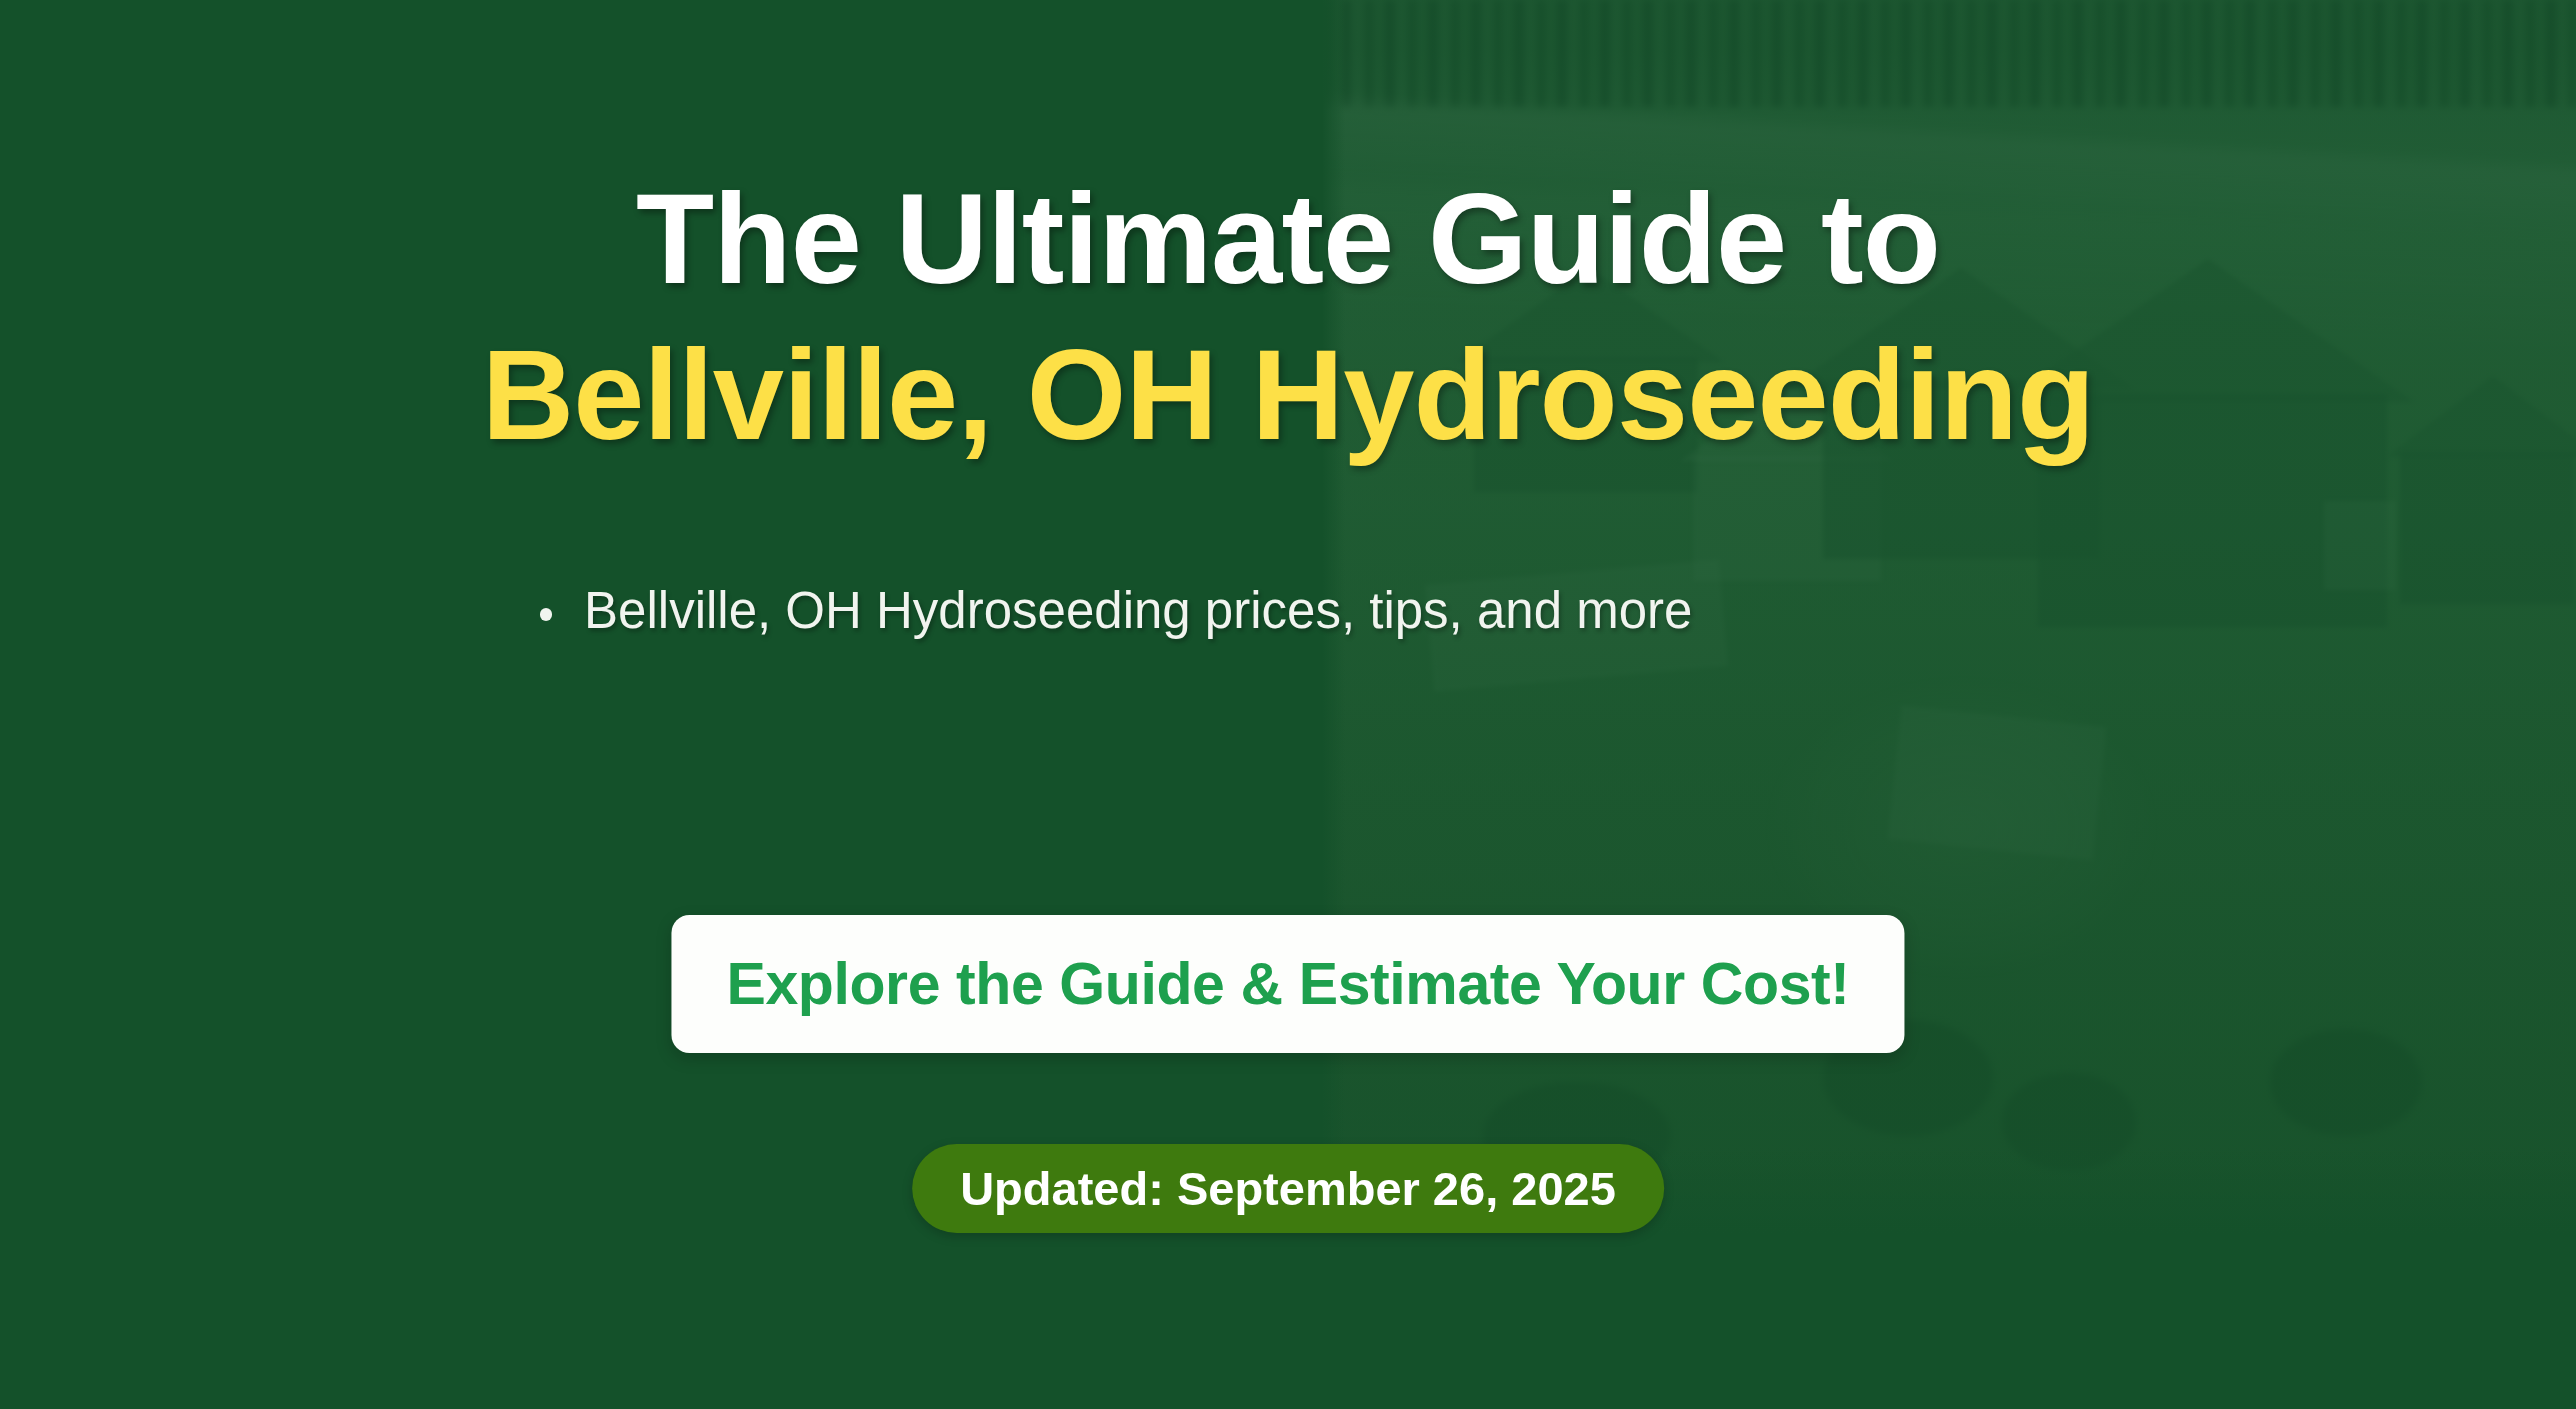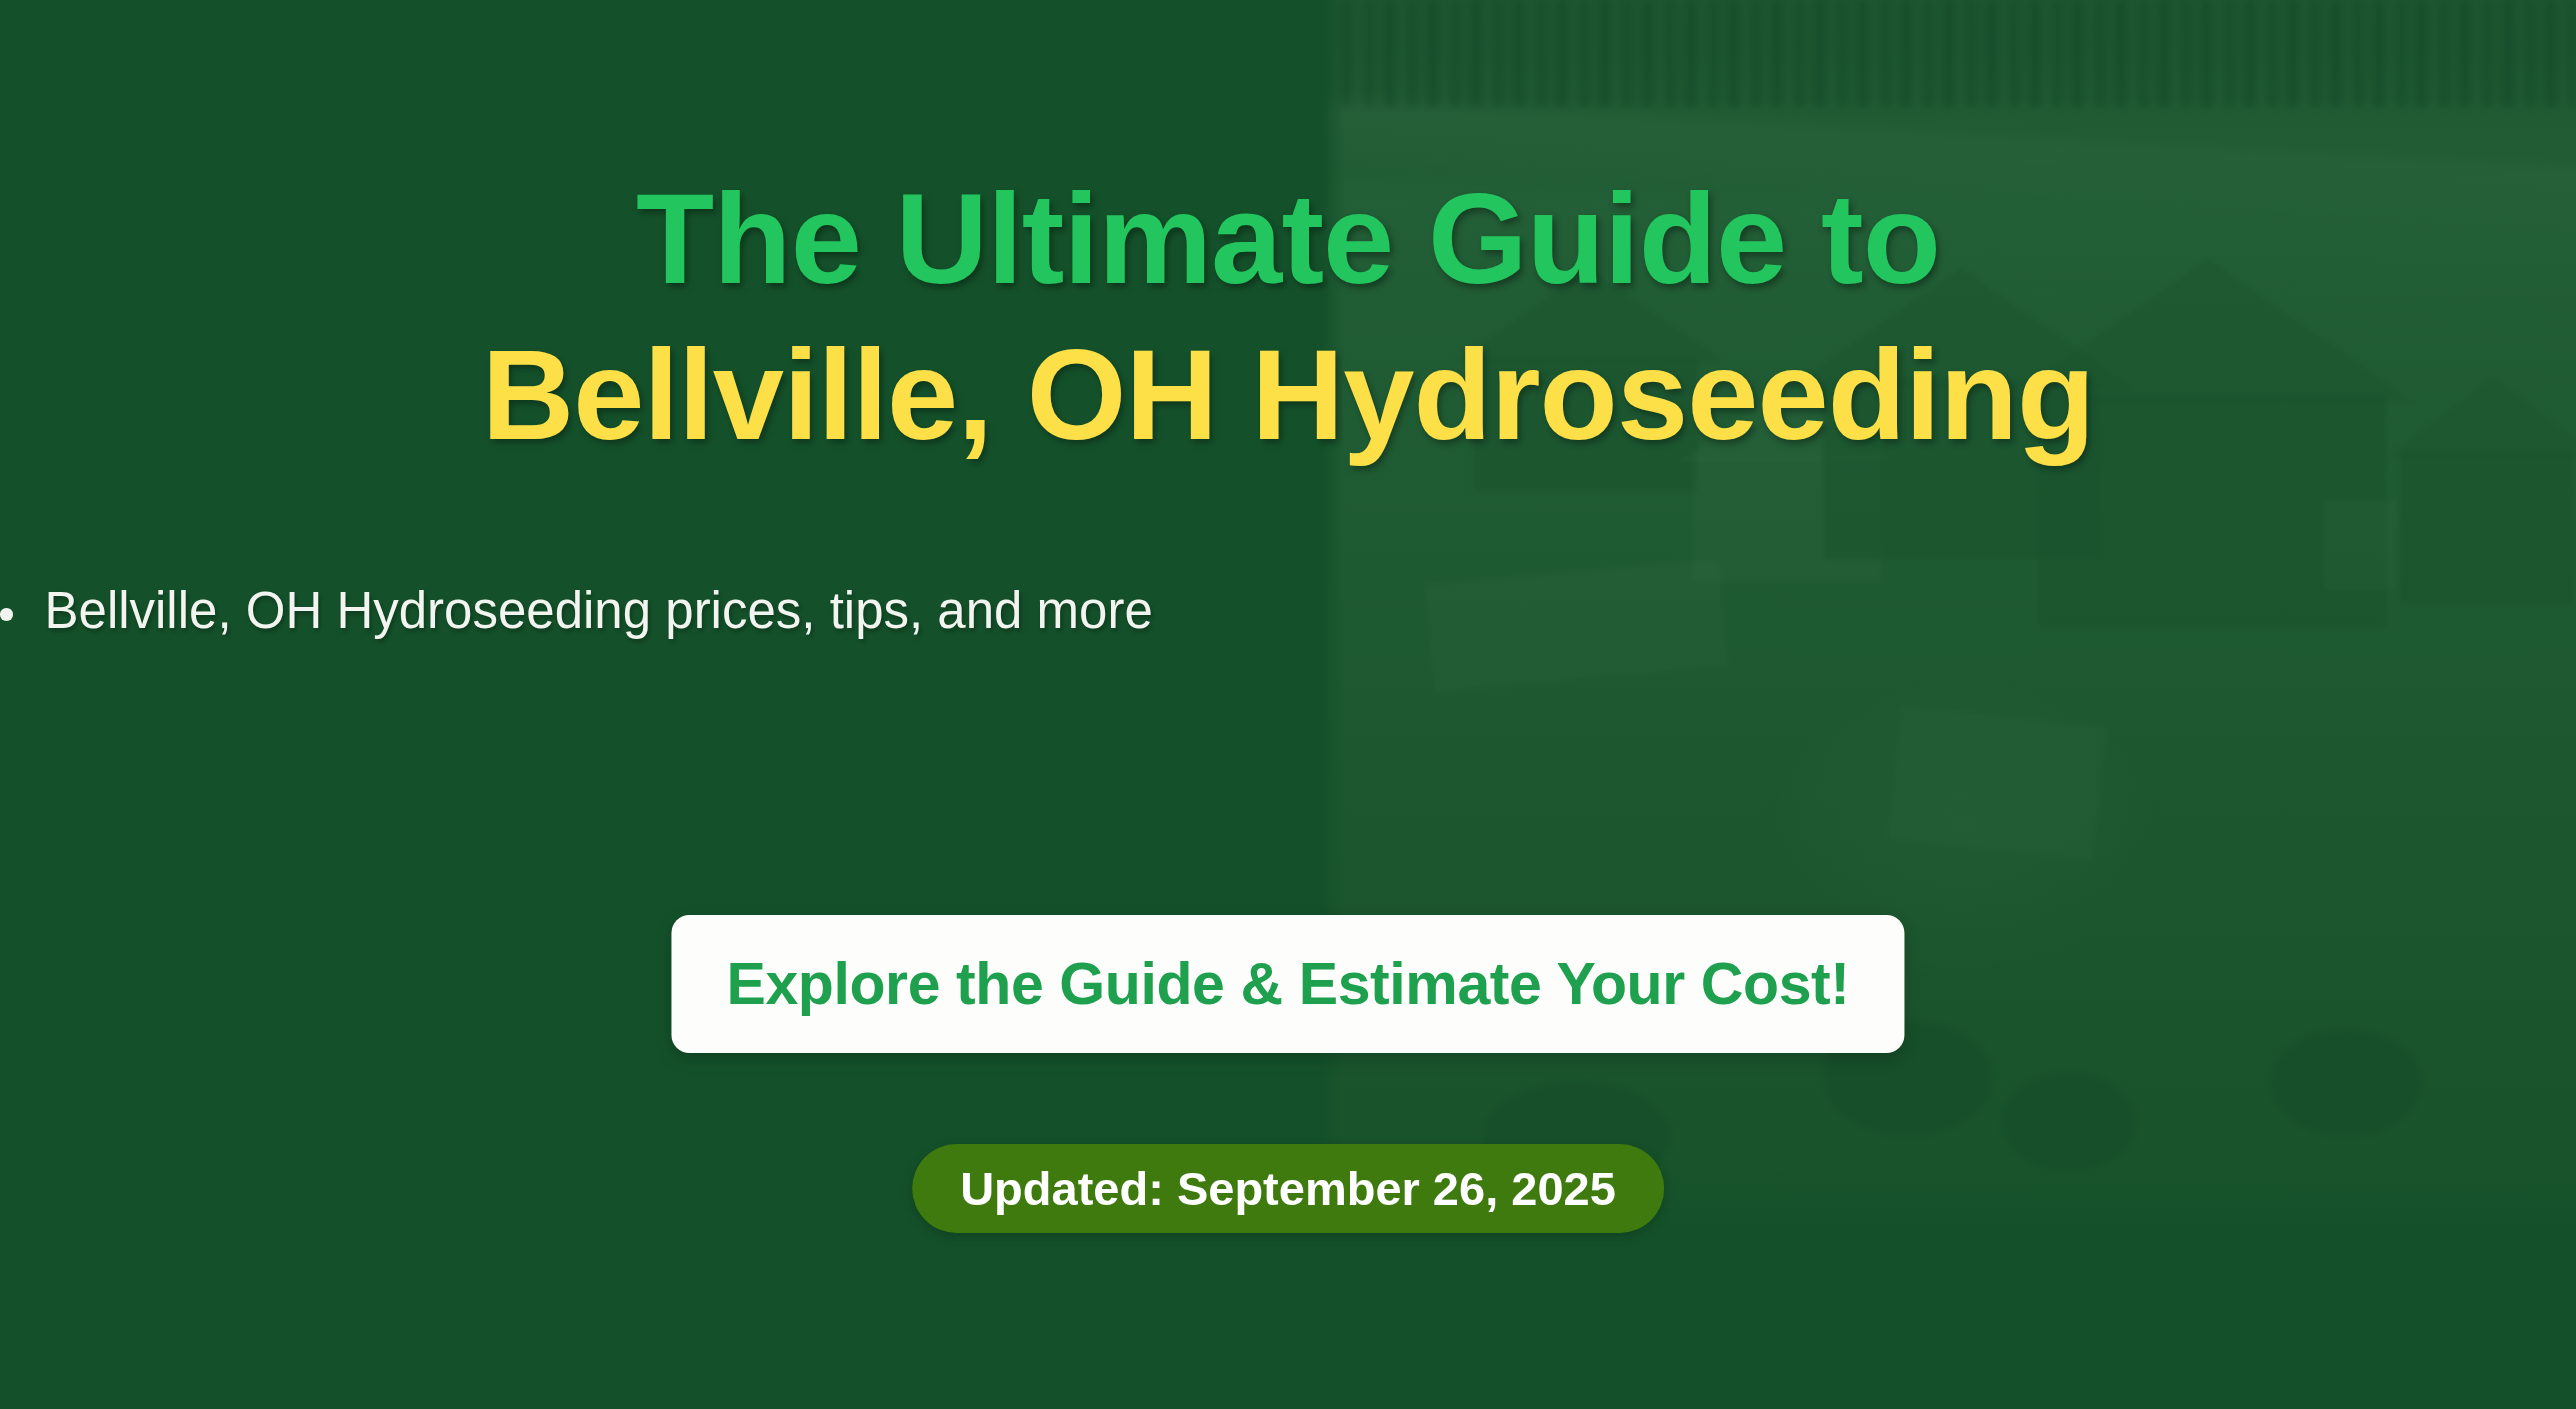--- a/index.html
+++ b/index.html
@@ -111,21 +111,21 @@
   
   .content{
     position:absolute; inset:0;
     z-index:5;
   }
 
   .title{
     position:absolute;
     left:0; top:175px; width:2576px;
     text-align:center;
-    color:#22c55e;
+    color:#ffffff;
     font-size:128px;
     font-weight:bold;
     letter-spacing:-0.9px;
     line-height:1.0;
     text-shadow:2.7px 3.6px 6.3px rgba(0,0,0,.35);
   }
   .subtitle{
     position:absolute;
     left:0; top:331px; width:2576px;
     text-align:center;
@@ -133,21 +133,21 @@
     font-size:128px;
     font-weight:bold;
     letter-spacing:-0.9px;
     line-height:1.0;
     text-shadow:2.7px 3.6px 6.3px rgba(0,0,0,.32);
   }
 
   .bullets{
     position:absolute;
     left:0; top:581px; width:2232px;
-    display:flex; flex-direction:row; align-items:center;
+    display:flex; flex-direction:column; align-items:center;
     gap:18px;
   }
   .bullet{
     display:flex; align-items:flex-start;
     color:#F1F4EF;
     font-size:51px;
     line-height:1.16;
     text-shadow:1.8px 2.7px 4.5px rgba(0,0,0,.30);
   }
   .dot{

